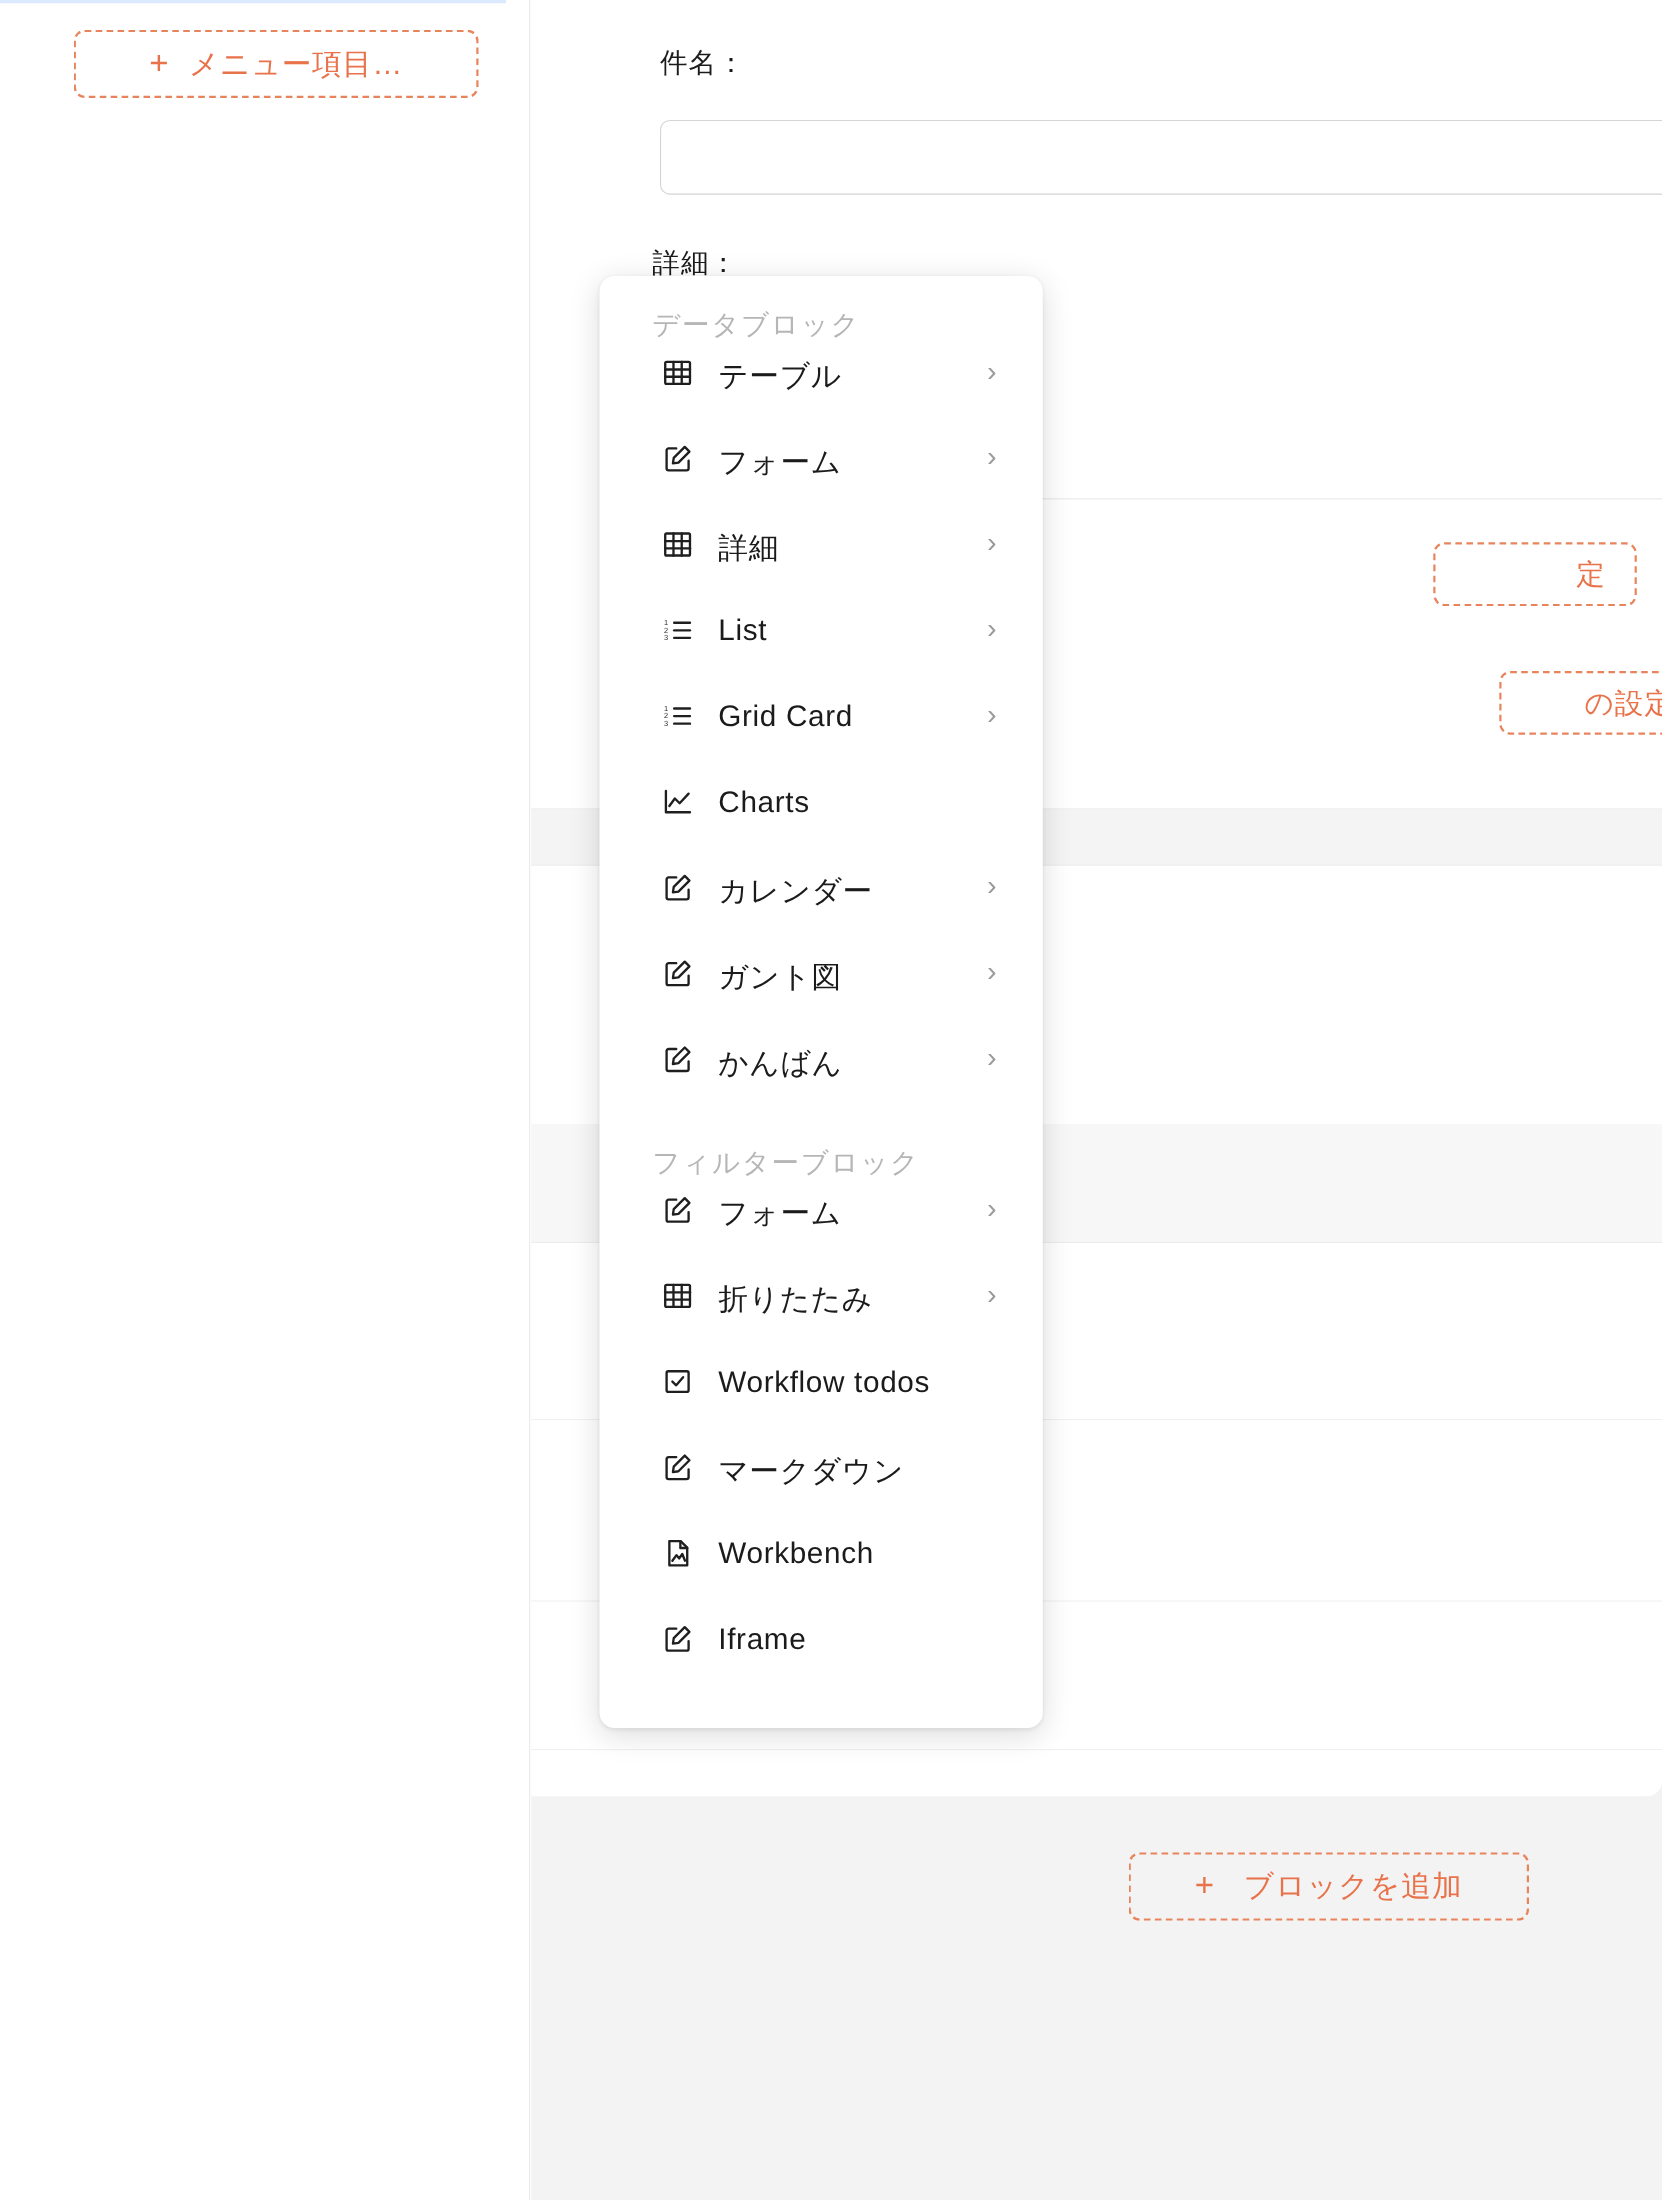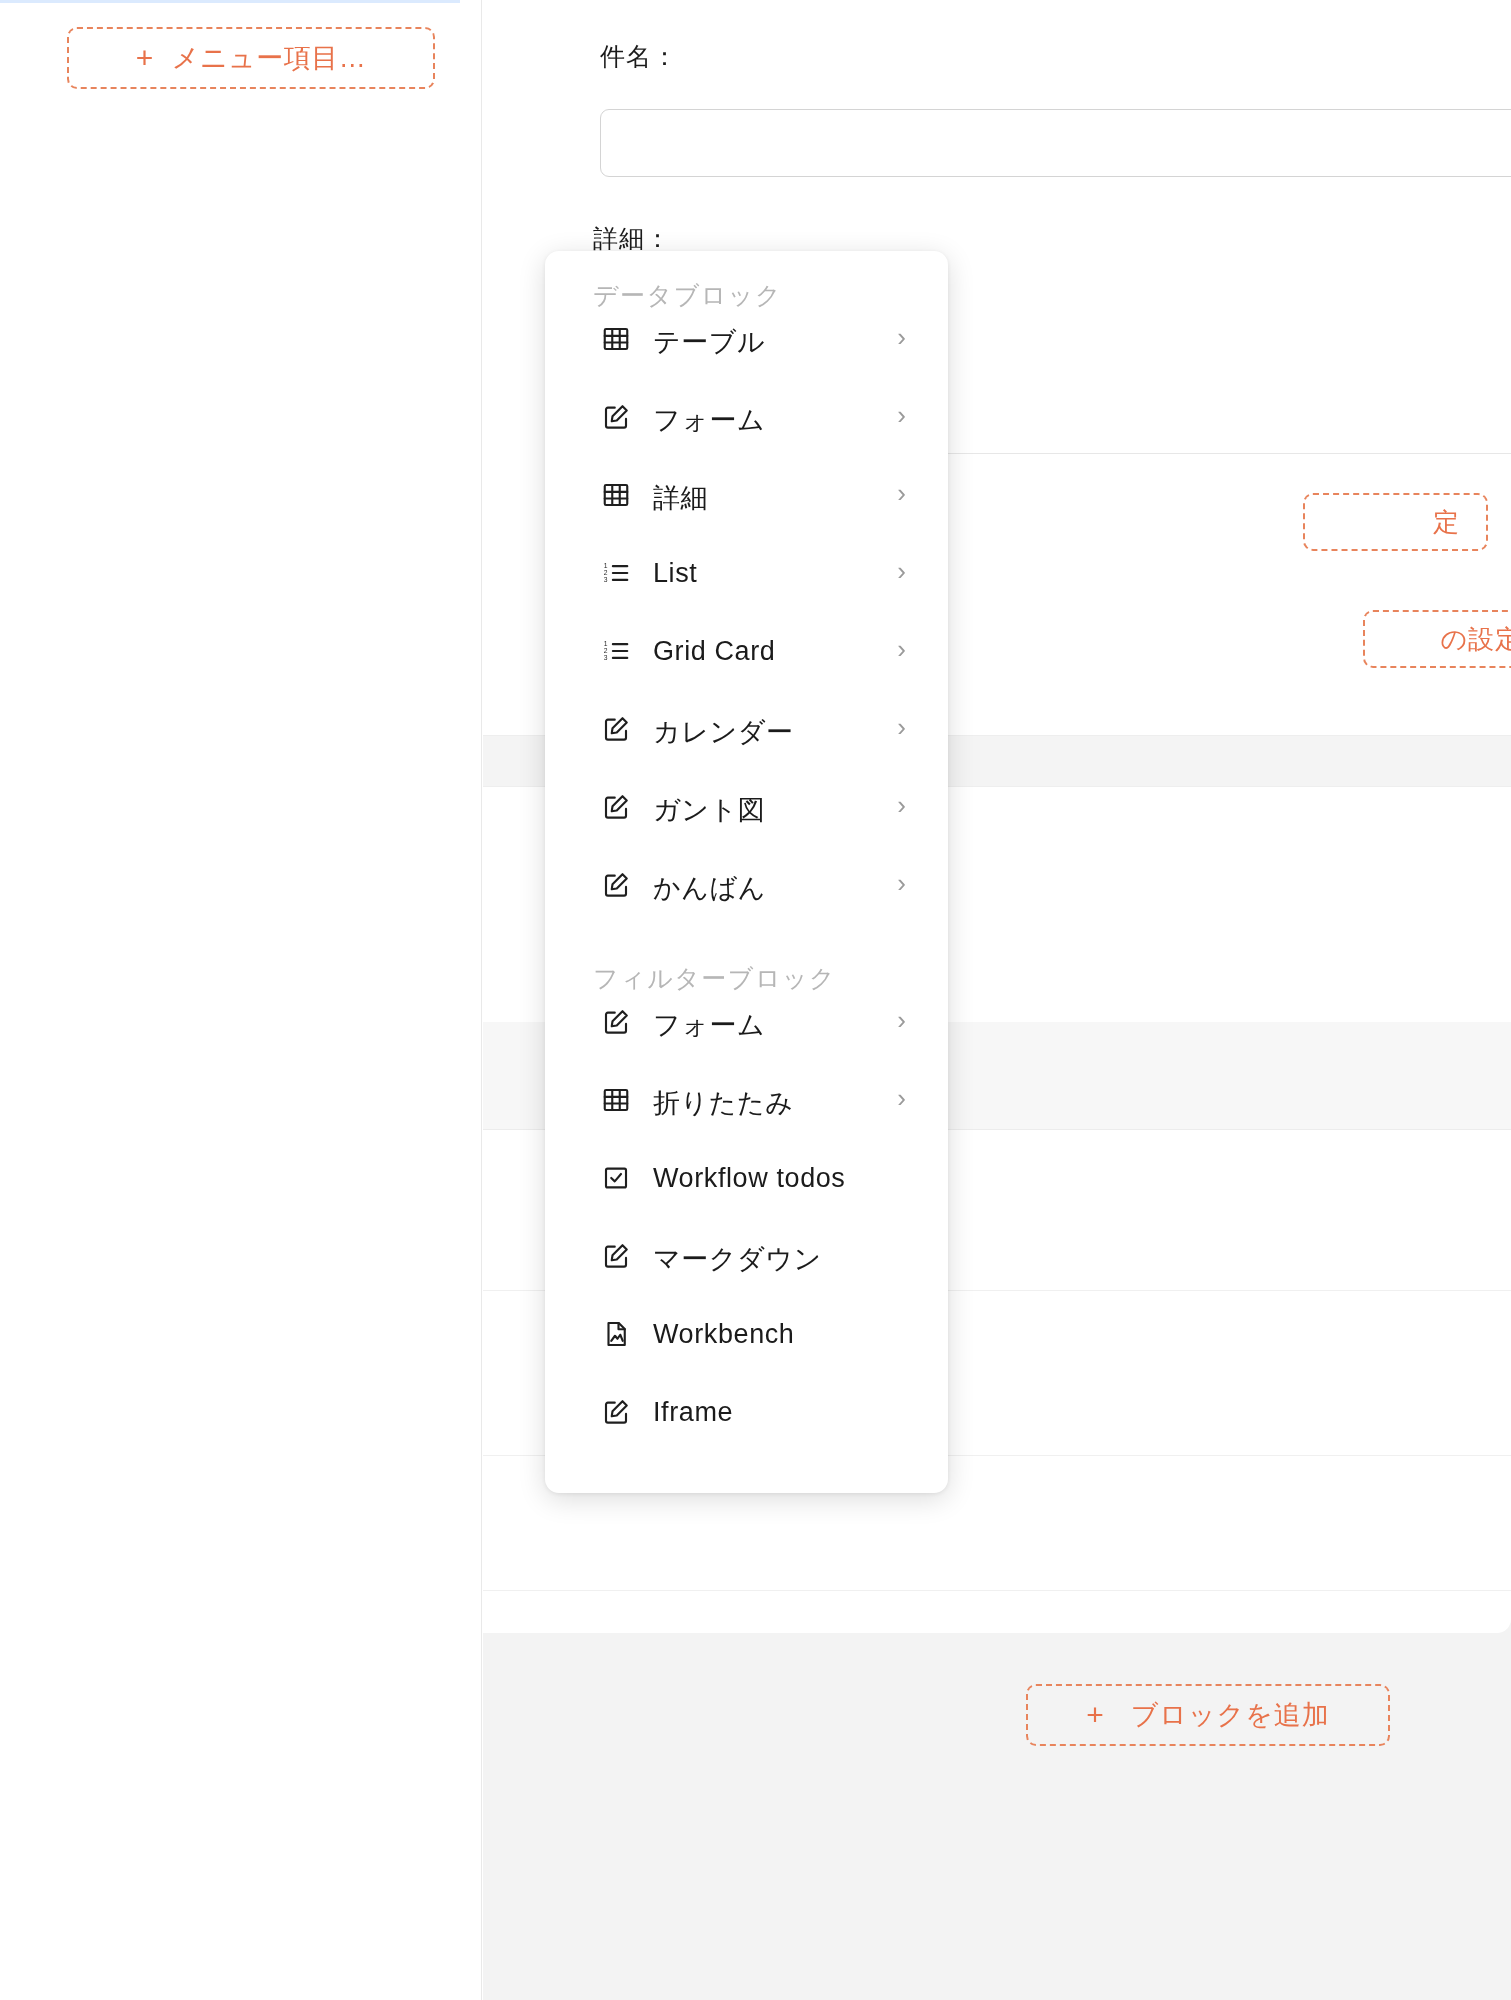--- a/index.html
+++ b/index.html
@@ -289,20 +289,30 @@
             <text x="2.1" y="13.7" font-size="5.4" fill="currentColor" font-family="sans-serif">2</text>
             <text x="2.1" y="19.2" font-size="5.4" fill="currentColor" font-family="sans-serif">3</text>
           </svg>
         </span>
         <span class="mi-label">Grid Card</span>
         <span class="mi-chev">›</span>
       </div>
       <div class="popup-item">
         <span class="mi-icon">
           <svg viewBox="0 0 24 24" width="30" height="30">
+            <polyline points="3.5,4 3.5,19.5 21,19.5" stroke="currentColor" fill="none" stroke-width="1.7" stroke-linecap="round" stroke-linejoin="round"></polyline>
+            <polyline points="6,15 10,9.5 13.5,13 20,6" stroke="currentColor" fill="none" stroke-width="1.7" stroke-linecap="round" stroke-linejoin="round"></polyline>
+          </svg>
+        </span>
+        <span class="mi-label">Charts</span>
+        <span class="mi-chev hidden">›</span>
+      </div>
+      <div class="popup-item">
+        <span class="mi-icon">
+          <svg viewBox="0 0 24 24" width="30" height="30">
             <path d="M20 13.5V19a1.5 1.5 0 0 1-1.5 1.5h-13A1.5 1.5 0 0 1 4 19V6a1.5 1.5 0 0 1 1.5-1.5H11" stroke="currentColor" fill="none" stroke-width="1.7" stroke-linecap="round" stroke-linejoin="round"></path>
             <path d="M17.2 3.4 20.6 6.8 12.6 14.8l-4 .6.6-4z" stroke="currentColor" fill="none" stroke-width="1.7" stroke-linecap="round" stroke-linejoin="round"></path>
           </svg>
         </span>
         <span class="mi-label">カレンダー</span>
         <span class="mi-chev">›</span>
       </div>
       <div class="popup-item">
         <span class="mi-icon">
           <svg viewBox="0 0 24 24" width="30" height="30">

